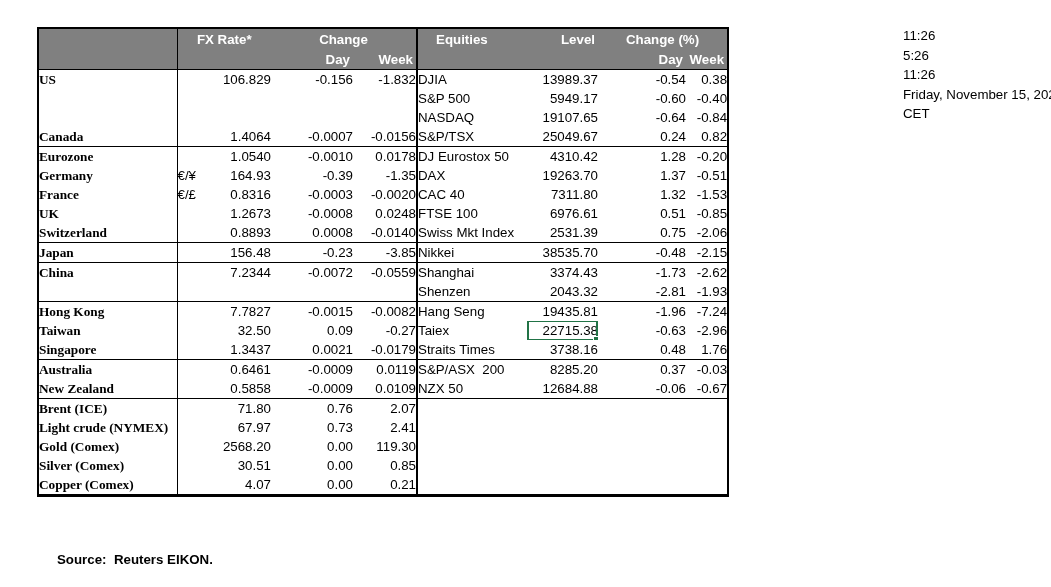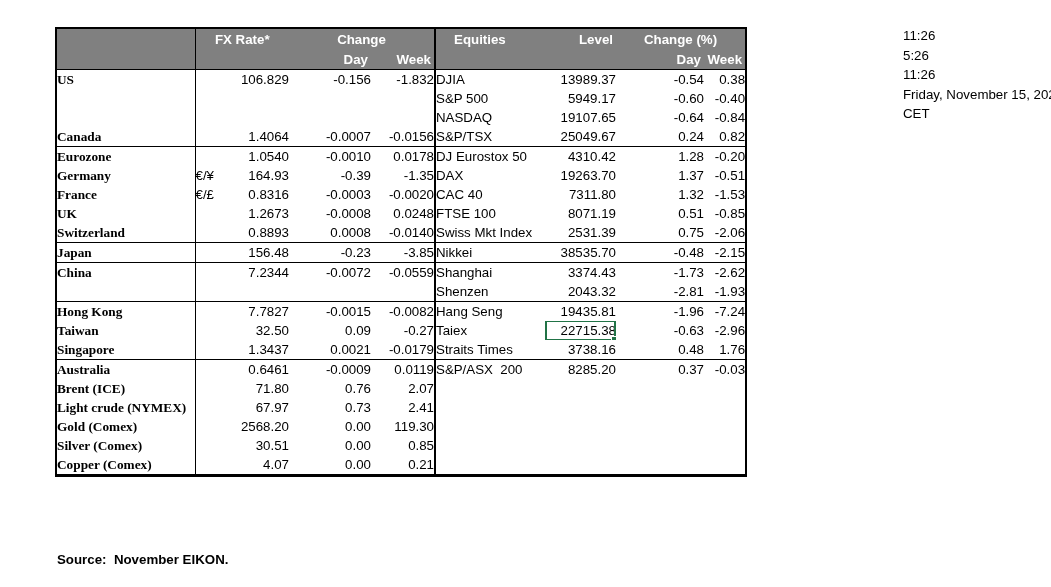--- a/index.html
+++ b/index.html
@@ -2,21 +2,21 @@
 <html><head>
 <meta charset="utf-8">
 <style>
   html,body{margin:0;padding:0;}
   body{
     width:1051px;height:587px;background:#ffffff;position:relative;overflow:hidden;
     font-family:"Liberation Sans",sans-serif;color:#000;
   }
   
   .fin-table{
-    position:absolute;left:55px;top:27px;width:690px;
+    position:absolute;left:37px;top:27px;width:690px;
     border-collapse:collapse;table-layout:fixed;
     border:2px solid #000;border-bottom-width:3px;
     font-size:13.3px;
   }
   .fin-table th,.fin-table td{white-space:pre;overflow:hidden;padding:0;}
   thead th{
     background:#808080;color:#ffffff;font-weight:bold;height:20px;
   }
   tr.h2 th{border-bottom:1px solid #000;}
   .fin-table td{height:19px;}
@@ -168,21 +168,21 @@
         <td class="num">1.32</td>
         <td class="num">-1.53</td>
       </tr>
       <tr>
         <td class="lbl">UK</td>
         <td class="pair"></td>
         <td class="num">1.2673</td>
         <td class="num">-0.0008</td>
         <td class="num sep">0.0248</td>
         <td class="eq">FTSE 100</td>
-        <td class="num">8071.19</td>
+        <td class="num">6976.61</td>
         <td class="num">0.51</td>
         <td class="num">-0.85</td>
       </tr>
       <tr class="group-end">
         <td class="lbl">Switzerland</td>
         <td class="pair"></td>
         <td class="num">0.8893</td>
         <td class="num">0.0008</td>
         <td class="num sep">-0.0140</td>
         <td class="eq">Swiss Mkt Index</td>
@@ -259,20 +259,31 @@
       <tr>
         <td class="lbl">Australia</td>
         <td class="pair"></td>
         <td class="num">0.6461</td>
         <td class="num">-0.0009</td>
         <td class="num sep">0.0119</td>
         <td class="eq">S&amp;P/ASX  200</td>
         <td class="num">8285.20</td>
         <td class="num">0.37</td>
         <td class="num">-0.03</td>
+      </tr>
+      <tr class="group-end">
+        <td class="lbl">New Zealand</td>
+        <td class="pair"></td>
+        <td class="num">0.5858</td>
+        <td class="num">-0.0009</td>
+        <td class="num sep">0.0109</td>
+        <td class="eq">NZX 50</td>
+        <td class="num">12684.88</td>
+        <td class="num">-0.06</td>
+        <td class="num">-0.67</td>
       </tr>
       <tr>
         <td class="lbl">Brent (ICE)</td>
         <td class="pair"></td>
         <td class="num">71.80</td>
         <td class="num">0.76</td>
         <td class="num sep">2.07</td>
         <td class="eq"></td>
         <td class="num"></td>
         <td class="num"></td>
@@ -327,16 +338,16 @@
 
 <div class="times">
   <div>11:26</div>
   <div>5:26</div>
   <div>11:26</div>
   <div>Friday, November 15, 2024</div>
   <div>CET</div>
 </div>
 
 <div class="footer">
-  <div>Source:  November EIKON.</div>
+  <div>Source:  Reuters EIKON.</div>
   
   
 </div>
 
 </body></html>

